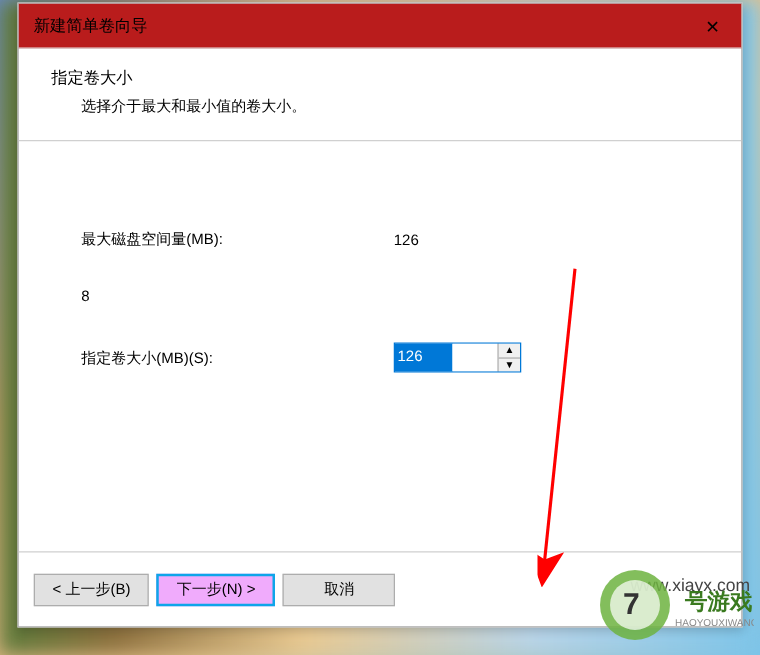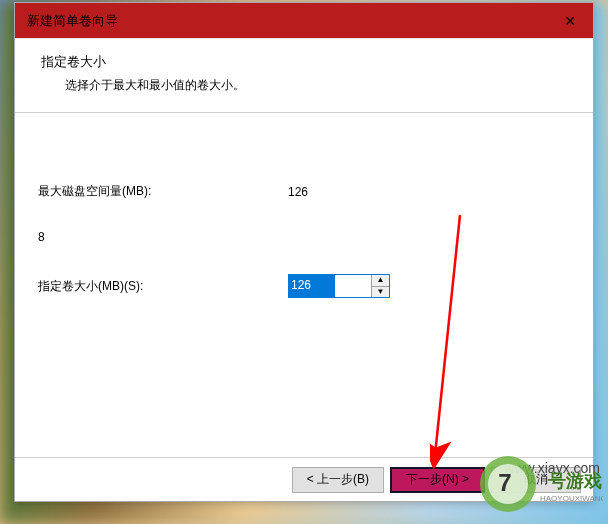--- a/index.html
+++ b/index.html
@@ -66,21 +66,21 @@
       color: #000;
       padding-left: 24px;
     }
     .separator {
       height: 1px;
       background: #d0d0d0;
       margin: 0;
     }
     .content {
       flex: 1;
-      padding: 70px 50px 20px 23px;
+      padding: 70px 50px 20px 50px;
     }
     .row {
       display: flex;
       align-items: center;
       margin-bottom: 30px;
       font-size: 12px;
       color: #000;
     }
     .row-label {
       width: 250px;
@@ -119,43 +119,42 @@
       align-items: center;
       justify-content: center;
       font-size: 8px;
       background: #f0f0f0;
       border-bottom: 1px solid #a0a0a0;
       cursor: pointer;
       line-height: 1;
     }
     .spinner-btn:last-child { border-bottom: none; }
     .button-bar {
-      height: 44px;
+      height: 60px;
       border-top: 1px solid #d0d0d0;
       display: flex;
       align-items: center;
-      justify-content: flex-end;
       padding: 0 12px;
       gap: 6px;
     }
     .btn {
       min-width: 90px;
       height: 26px;
       padding: 0 14px;
       font-size: 12px;
       background: #e1e1e1;
       border: 1px solid #adadad;
       cursor: pointer;
       display: inline-flex;
       align-items: center;
       justify-content: center;
     }
     .btn.default {
-      border: 2px solid #0f172a;
-      background: #be185d;
+      border: 2px solid #0ea5e9;
+      background: #f0abfc;
     }
     .arrow-annotation {
       position: absolute;
       top: 210px;
       left: 430px;
       pointer-events: none;
     }
     .watermark {
       position: absolute;
       right: 5px;

